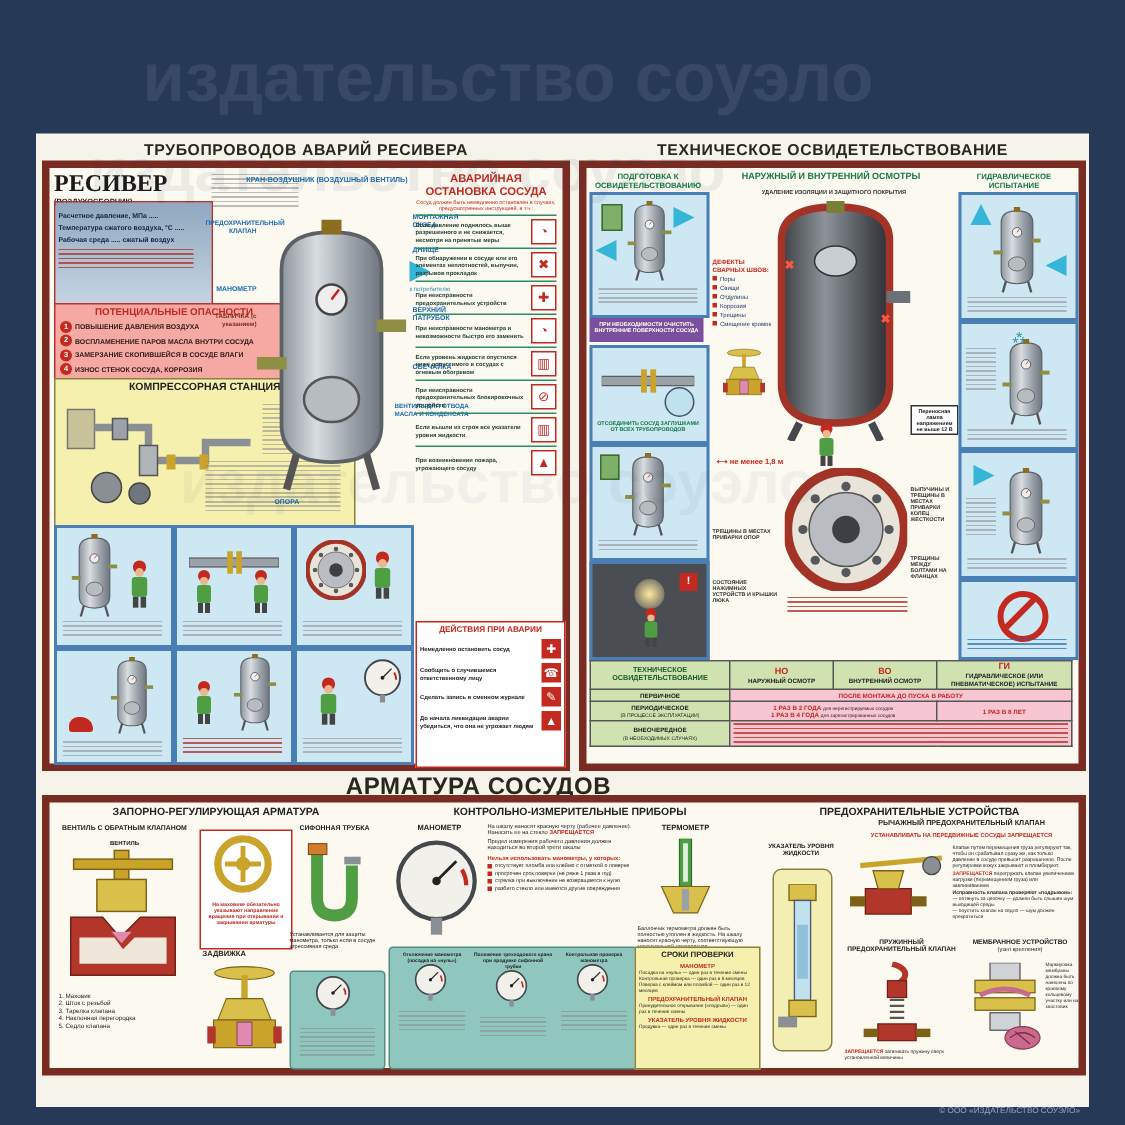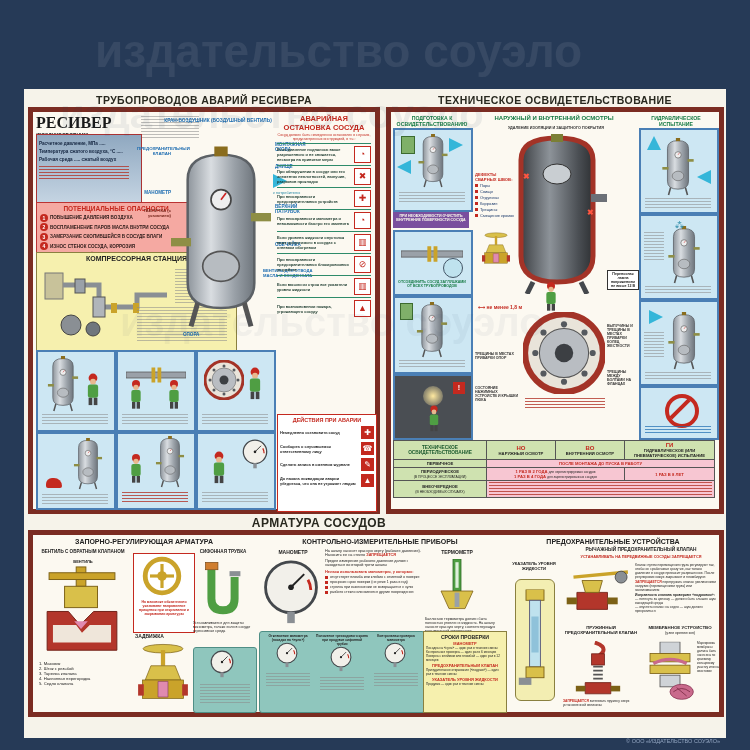--- a/index.html
+++ b/index.html
@@ -571,21 +571,21 @@
           <span style="font-size:3.4px;">(В НЕОБХОДИМЫХ СЛУЧАЯХ)</span>
         </td>
         <td class="tp" colspan="3">
           <div class="micro red" style="width:100%;height:14px;"></div>
         </td>
       </tr>
     </tbody>
       </table>
   </div>
 
-  <div class="ptitle ctr" style="left:0;top:516px;width:638px;font-size:12px;">АРМАТУРА СОСУДОВ</div>
+  <div class="ptitle ctr" style="left:0;top:516px;width:638px;font-size:16px;">АРМАТУРА СОСУДОВ</div>
   <div class="panel-box" style="left:28px;top:530px;width:686px;height:177px;">
 
     <div class="abs" style="left:0;top:0;width:222px;height:177px;">
       <div class="ctr b" style="font-size:7px;margin-top:3px;">ЗАПОРНО-РЕГУЛИРУЮЩАЯ АРМАТУРА</div>
       <div class="abs ctr b" style="left:4px;top:14px;width:92px;font-size:4.6px;">ВЕНТИЛЬ С ОБРАТНЫМ КЛАПАНОМ</div>
       <div class="abs ctr b" style="left:4px;top:24px;width:92px;font-size:4px;">ВЕНТИЛЬ</div>
       <svg class="abs" style="left:10px;top:30px;" width="78" height="92" viewBox="0 0 80 95">
           <use href="#globe"></use>
         </svg>
       <div class="abs" style="left:6px;top:126px;width:100px;">

